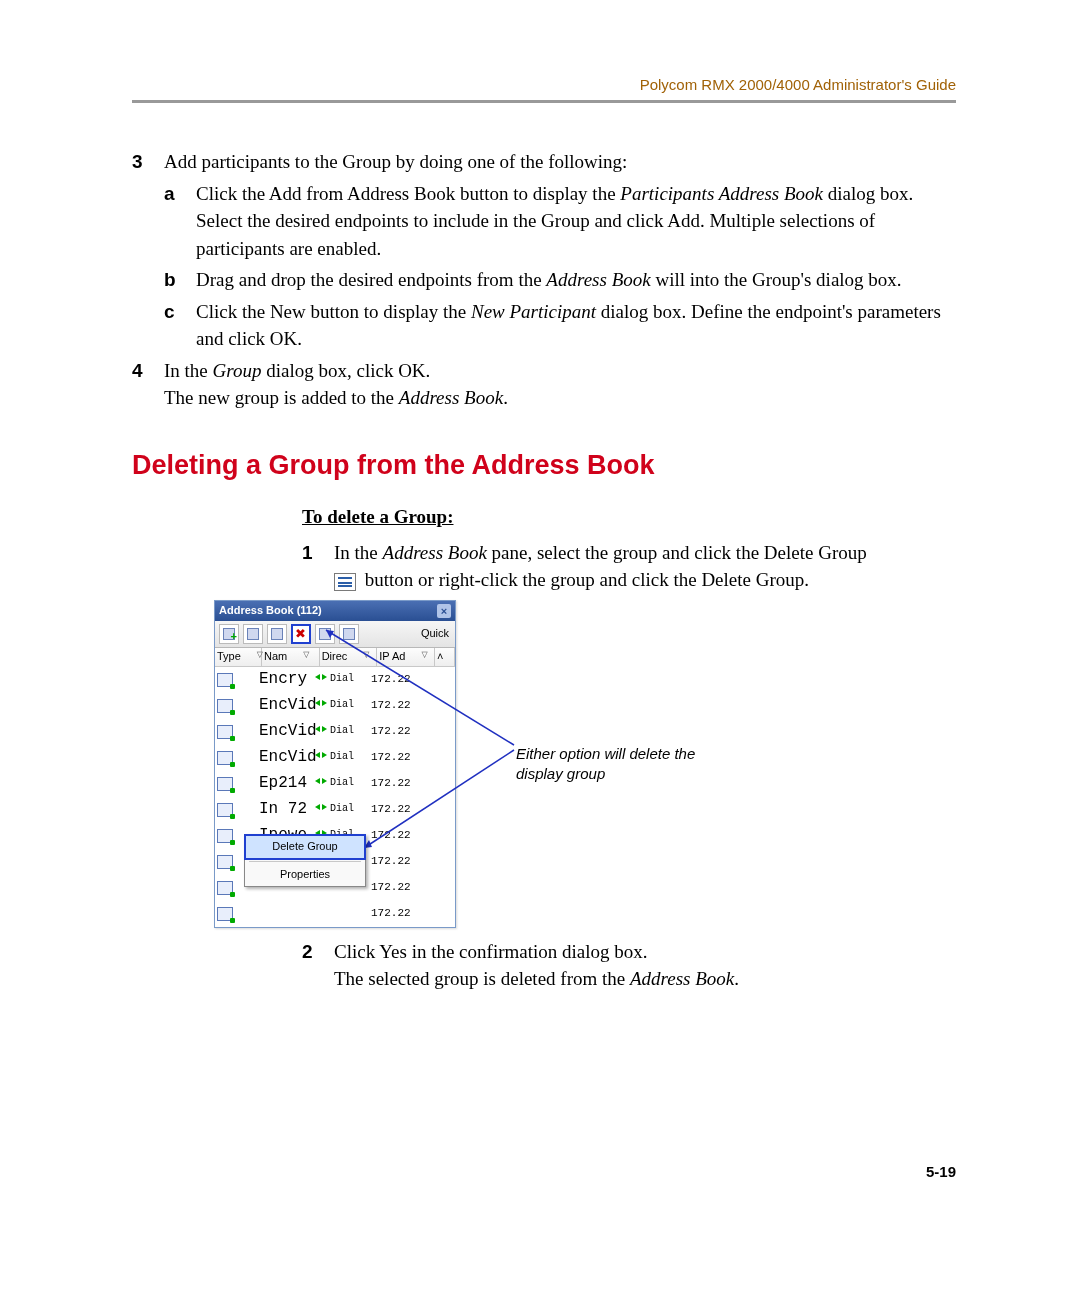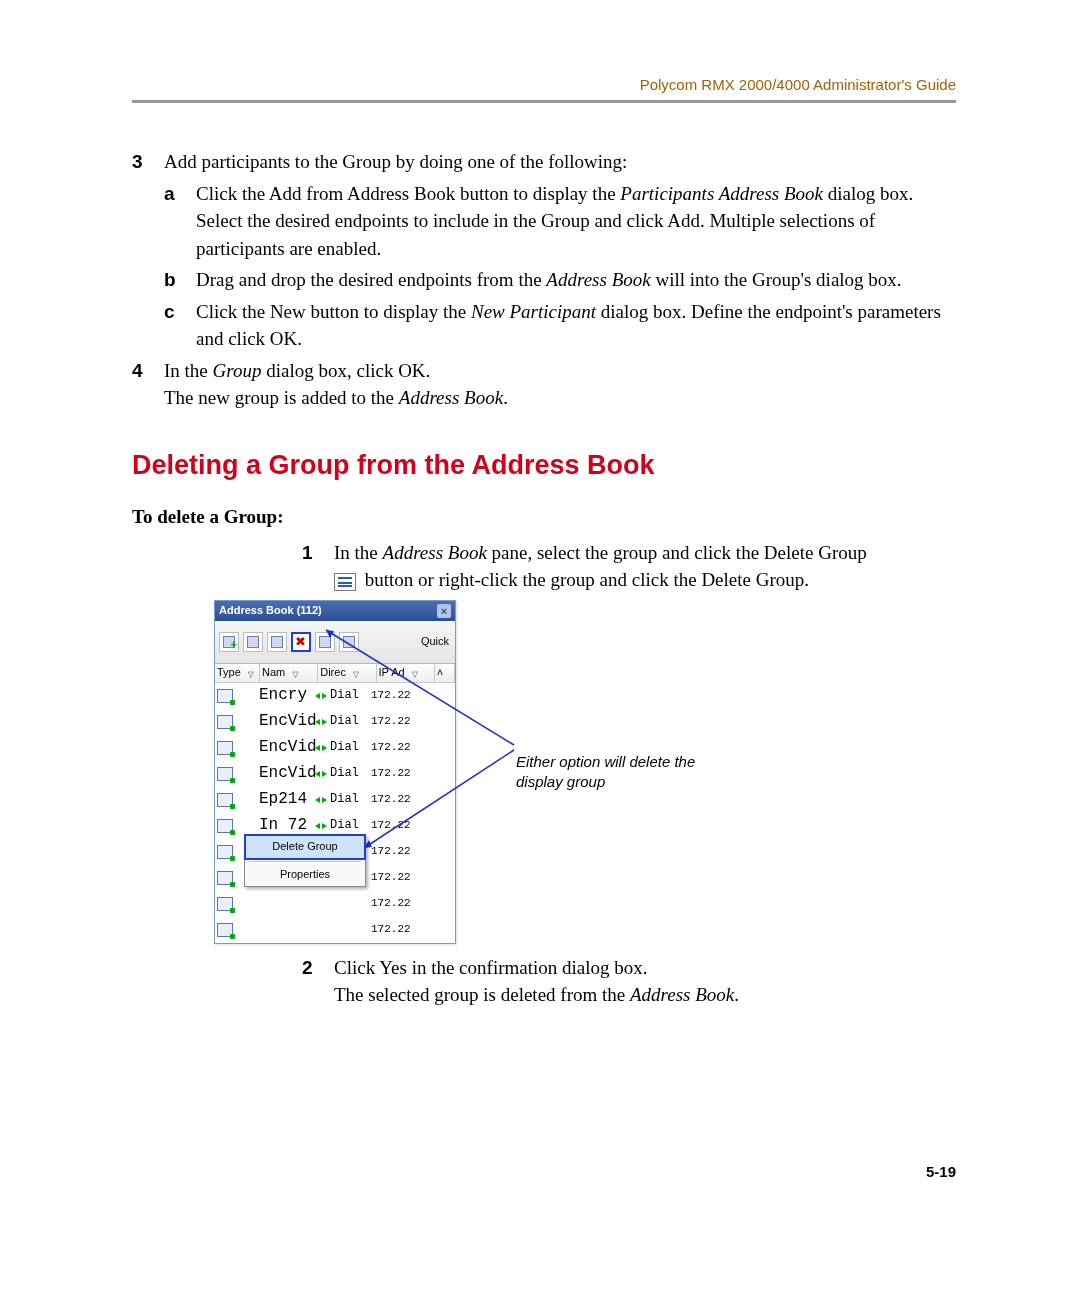--- a/index.html
+++ b/index.html
@@ -10,49 +10,49 @@
   .footer{position:absolute;bottom:126px;right:124px;font-family:"Trebuchet MS",Arial,sans-serif;font-weight:bold;font-size:15px;}
   .num{display:inline-block;font-family:"Trebuchet MS",Arial,sans-serif;font-weight:bold;width:32px;vertical-align:top;}
   .let{display:inline-block;font-family:"Trebuchet MS",Arial,sans-serif;font-weight:bold;width:32px;vertical-align:top;}
   .step{display:flex;margin-bottom:4px;}
   .step .body{flex:1;}
   .substep{display:flex;margin-left:32px;margin-bottom:4px;}
   .substep .body{flex:1;}
   b{font-weight:normal;}
   i{font-style:italic;}
   h2.sect{font-family:"Trebuchet MS",Arial,sans-serif;color:#d0021b;font-size:27px;font-weight:bold;margin:34px 0 18px 0;}
-  .lead{font-weight:bold;margin-bottom:8px;}
+  .lead{font-weight:bold;margin-left:170px;margin-bottom:8px;text-decoration:underline;}
   .inline-icon{display:inline-block;width:20px;height:16px;vertical-align:middle;background:#fff;border:1px solid #7a7a7a;position:relative;margin-right:4px;}
   .inline-icon::before{content:"";position:absolute;left:3px;right:3px;top:3px;height:2px;background:#2b5ea8;}
   .inline-icon::after{content:"";position:absolute;left:3px;right:3px;top:8px;height:2px;background:#2b5ea8;box-shadow:0 3px 0 #2b5ea8;}
   .fig-wrap{margin-left:82px;margin-top:6px;display:flex;align-items:center;}
   .ab-panel{width:240px;border:1px solid #7a9ac8;font-family:Tahoma,Arial,sans-serif;font-size:12px;background:#fff;box-shadow:1px 1px 2px rgba(0,0,0,.15);}
   .ab-titlebar{height:18px;background:linear-gradient(#4a6fb3,#2a4f93);color:#fff;font-weight:bold;font-size:11px;padding:1px 4px;display:flex;justify-content:space-between;align-items:center;}
   .ab-titlebar .x{width:14px;height:14px;background:#b0c4e8;color:#2a4f93;text-align:center;line-height:14px;font-weight:bold;border-radius:2px;}
-  .ab-toolbar{height:26px;background:linear-gradient(#f6f6f6,#e4e4e4);border-bottom:1px solid #b8b8b8;display:flex;align-items:center;padding:8px 4px;gap:4px;position:relative;}
+  .ab-toolbar{height:26px;background:linear-gradient(#f6f6f6,#e4e4e4);border-bottom:1px solid #b8b8b8;display:flex;align-items:center;padding:0 4px;gap:4px;position:relative;}
   .tb-btn{width:20px;height:20px;background:#fff;border:1px solid #bbb;box-sizing:border-box;position:relative;}
   .tb-btn.sel{border:2px solid #2040d0;background:#fff;}
   .tb-btn.redx::before{content:"✖";color:#c00;font-size:13px;position:absolute;left:2px;top:-1px;}
   .tb-btn.plus::after{content:"+";color:#0a0;font-weight:bold;position:absolute;right:1px;bottom:-2px;font-size:11px;}
   .tb-btn .mini{position:absolute;left:3px;top:3px;width:10px;height:10px;background:#d0d8ef;border:1px solid #6a82b8;}
   .quick{margin-left:auto;font-size:11px;padding-right:2px;}
   .ab-headrow{display:flex;background:linear-gradient(#fdfdfd,#eee);border-bottom:1px solid #c8c8c8;font-size:11px;}
-  .ab-headrow>div{border-right:1px solid #c8c8c8;padding:1px 2px;display:flex;align-items:flex-end;gap:7px;}
+  .ab-headrow>div{border-right:1px solid #c8c8c8;padding:1px 2px;display:flex;align-items:flex-start;gap:16px;}
   .col-type{width:42px;}
   .col-name{width:56px;}
   .col-dir{width:56px;}
   .col-ip{width:56px;}
   .col-sb{width:16px;text-align:center;}
   .tri{font-size:8px;color:#555;}
   .ab-rows{position:relative;}
   .ab-row{display:flex;height:26px;align-items:center;border-bottom:0;font-size:11px;}
   .ab-row>div{padding:0 2px;box-sizing:border-box;}
   .c-type{width:42px;display:flex;justify-content:flex-start;}
   .c-name{width:56px;font-family:"Courier New",monospace;font-size:16px;}
-  .c-dir{width:56px;font-family:"Courier New",monospace;font-size:12px;display:flex;align-items:center;gap:3px;}
+  .c-dir{width:56px;font-family:"Courier New",monospace;font-size:10px;display:flex;gap:3px;}
   .c-ip{width:56px;font-family:"Courier New",monospace;font-size:11px;}
   .c-sb{width:16px;}
   .p-icon{width:14px;height:12px;background:#e8eefb;border:1px solid #5a78b8;position:relative;}
   .p-icon::after{content:"";position:absolute;right:-3px;bottom:-3px;width:5px;height:5px;background:#0a0;border-radius:1px;}
   .g-icon{width:14px;height:12px;background:#efe6d0;border:1px solid #a8925a;position:relative;}
   .arrow-icon{width:12px;height:10px;position:relative;}
   .arrow-icon::before{content:"";position:absolute;left:0;top:2px;width:0;height:0;border-top:3px solid transparent;border-bottom:3px solid transparent;border-right:5px solid #0a0;}
   .arrow-icon::after{content:"";position:absolute;right:0;top:2px;width:0;height:0;border-top:3px solid transparent;border-bottom:3px solid transparent;border-left:5px solid #0a0;}
   .selrow{background:#d4d4ff;}
   .selrow .c-name{color:#000;}

